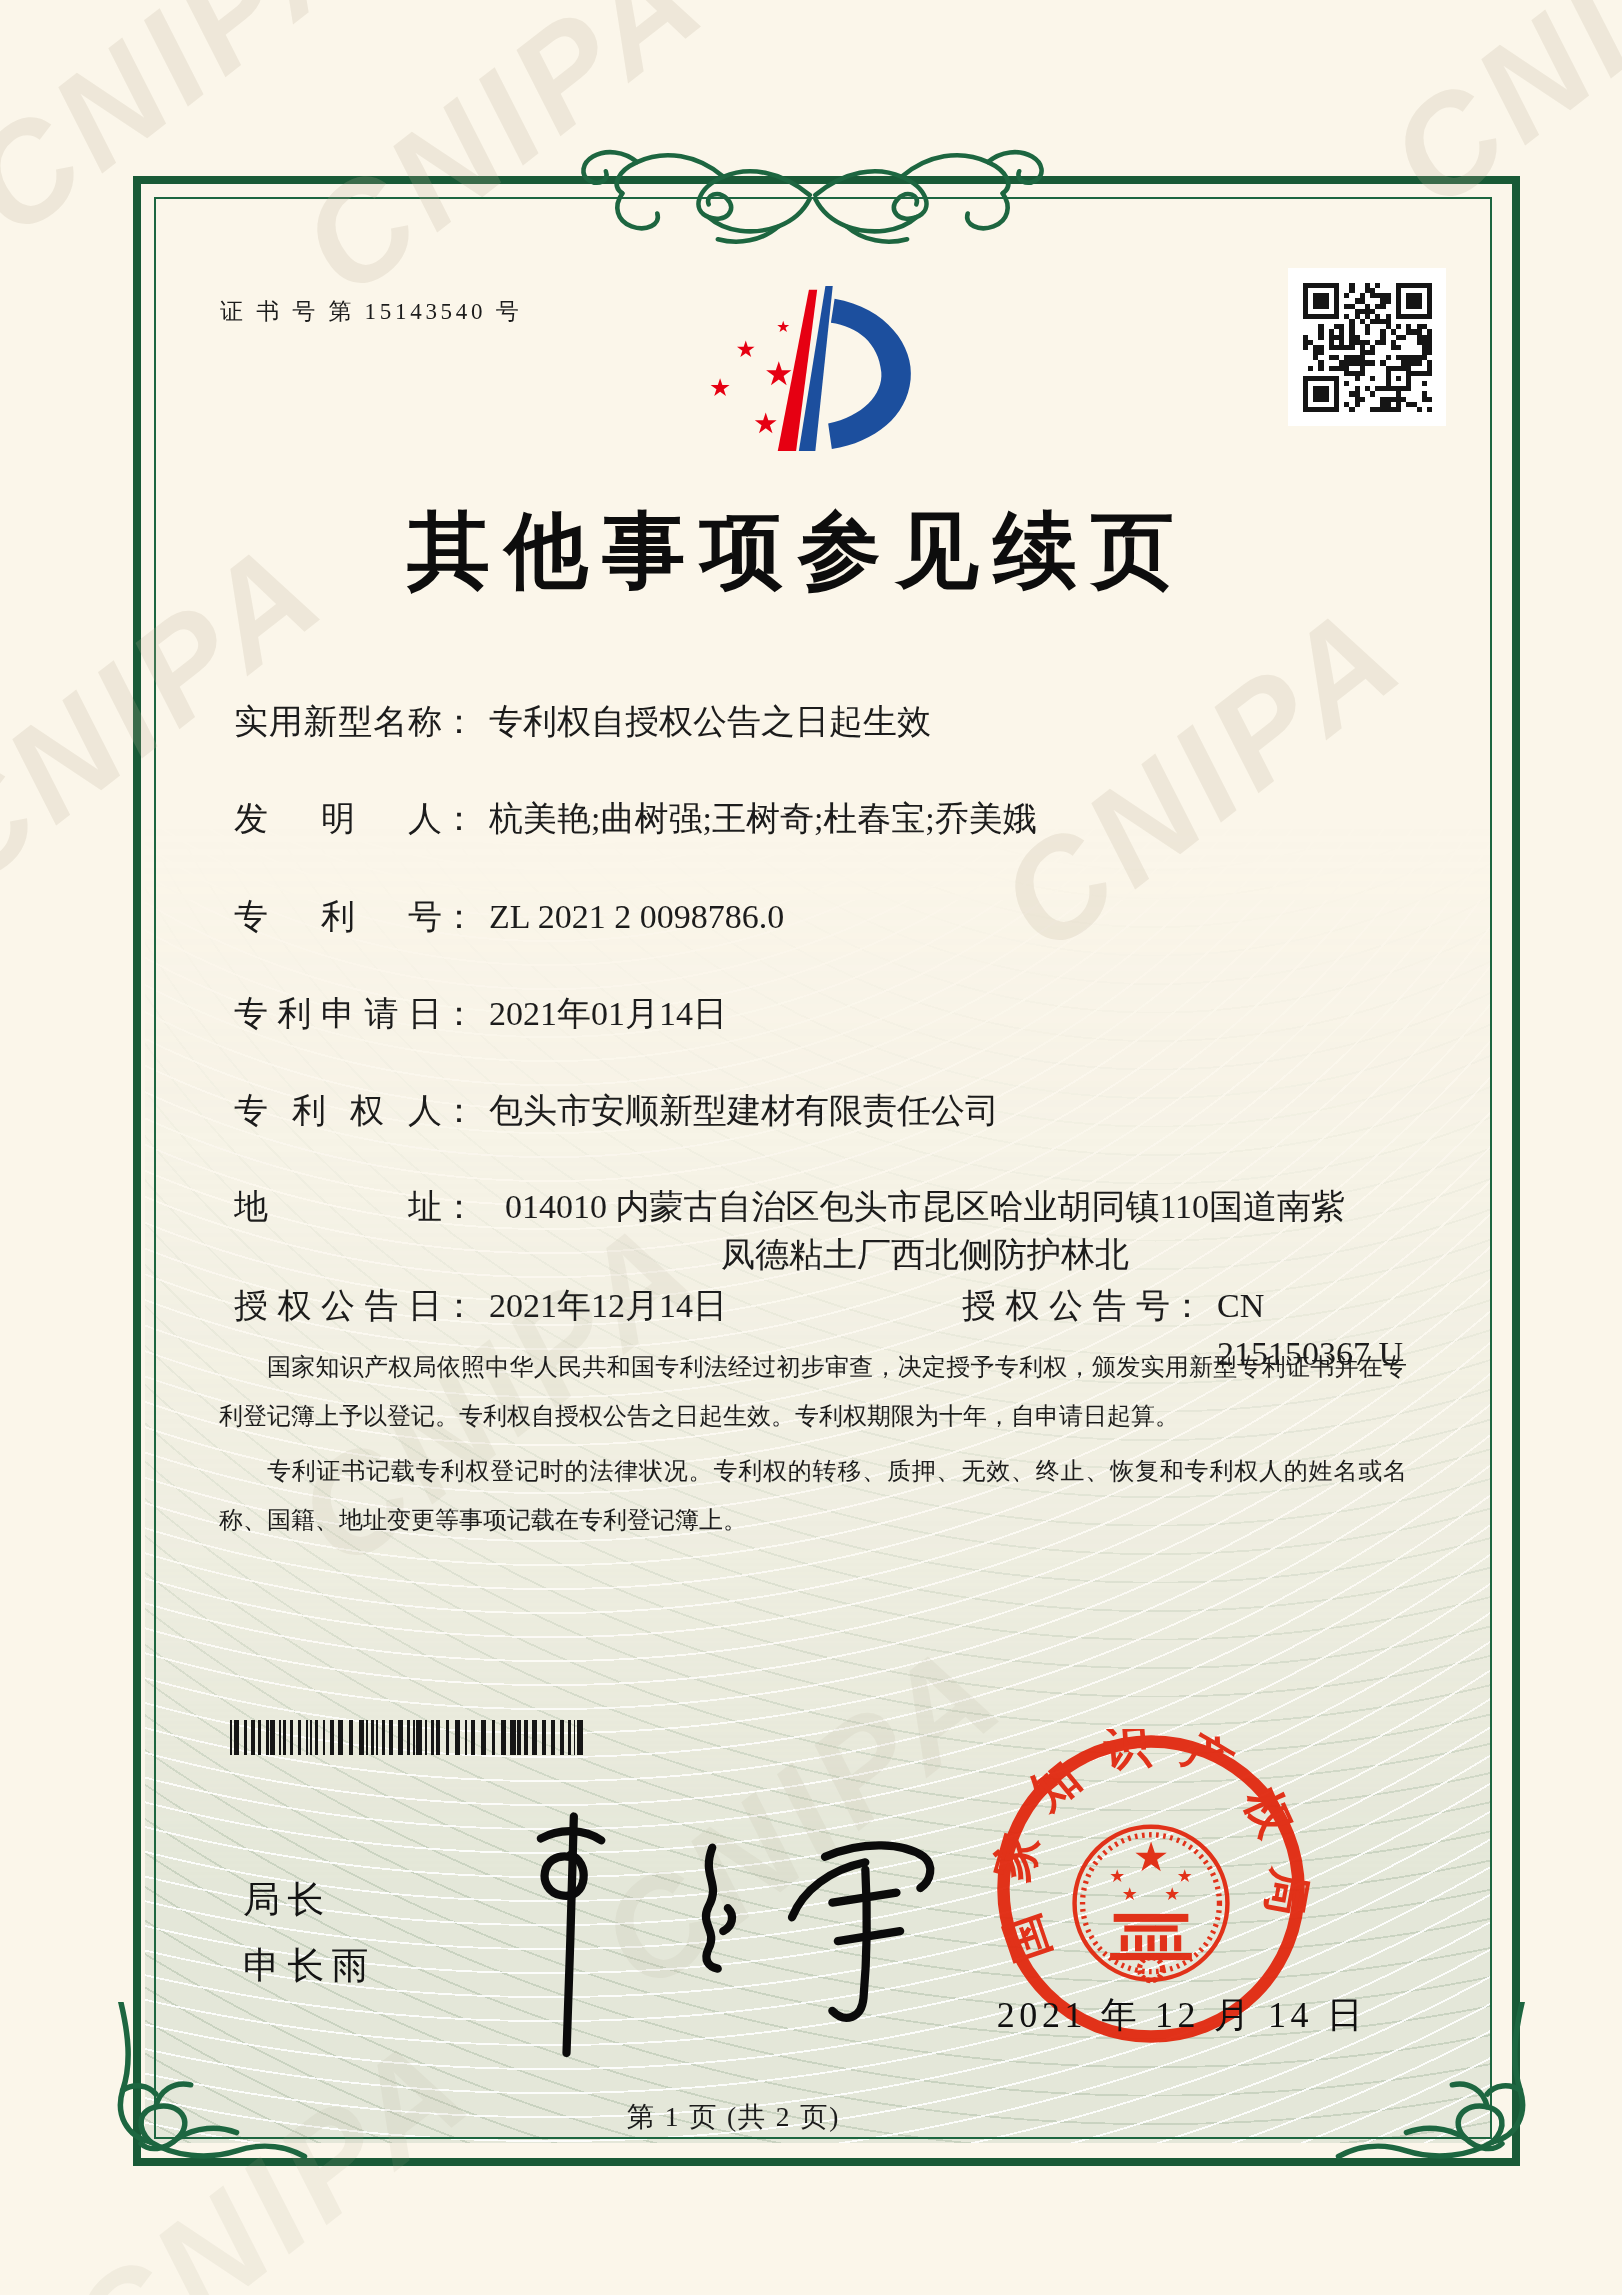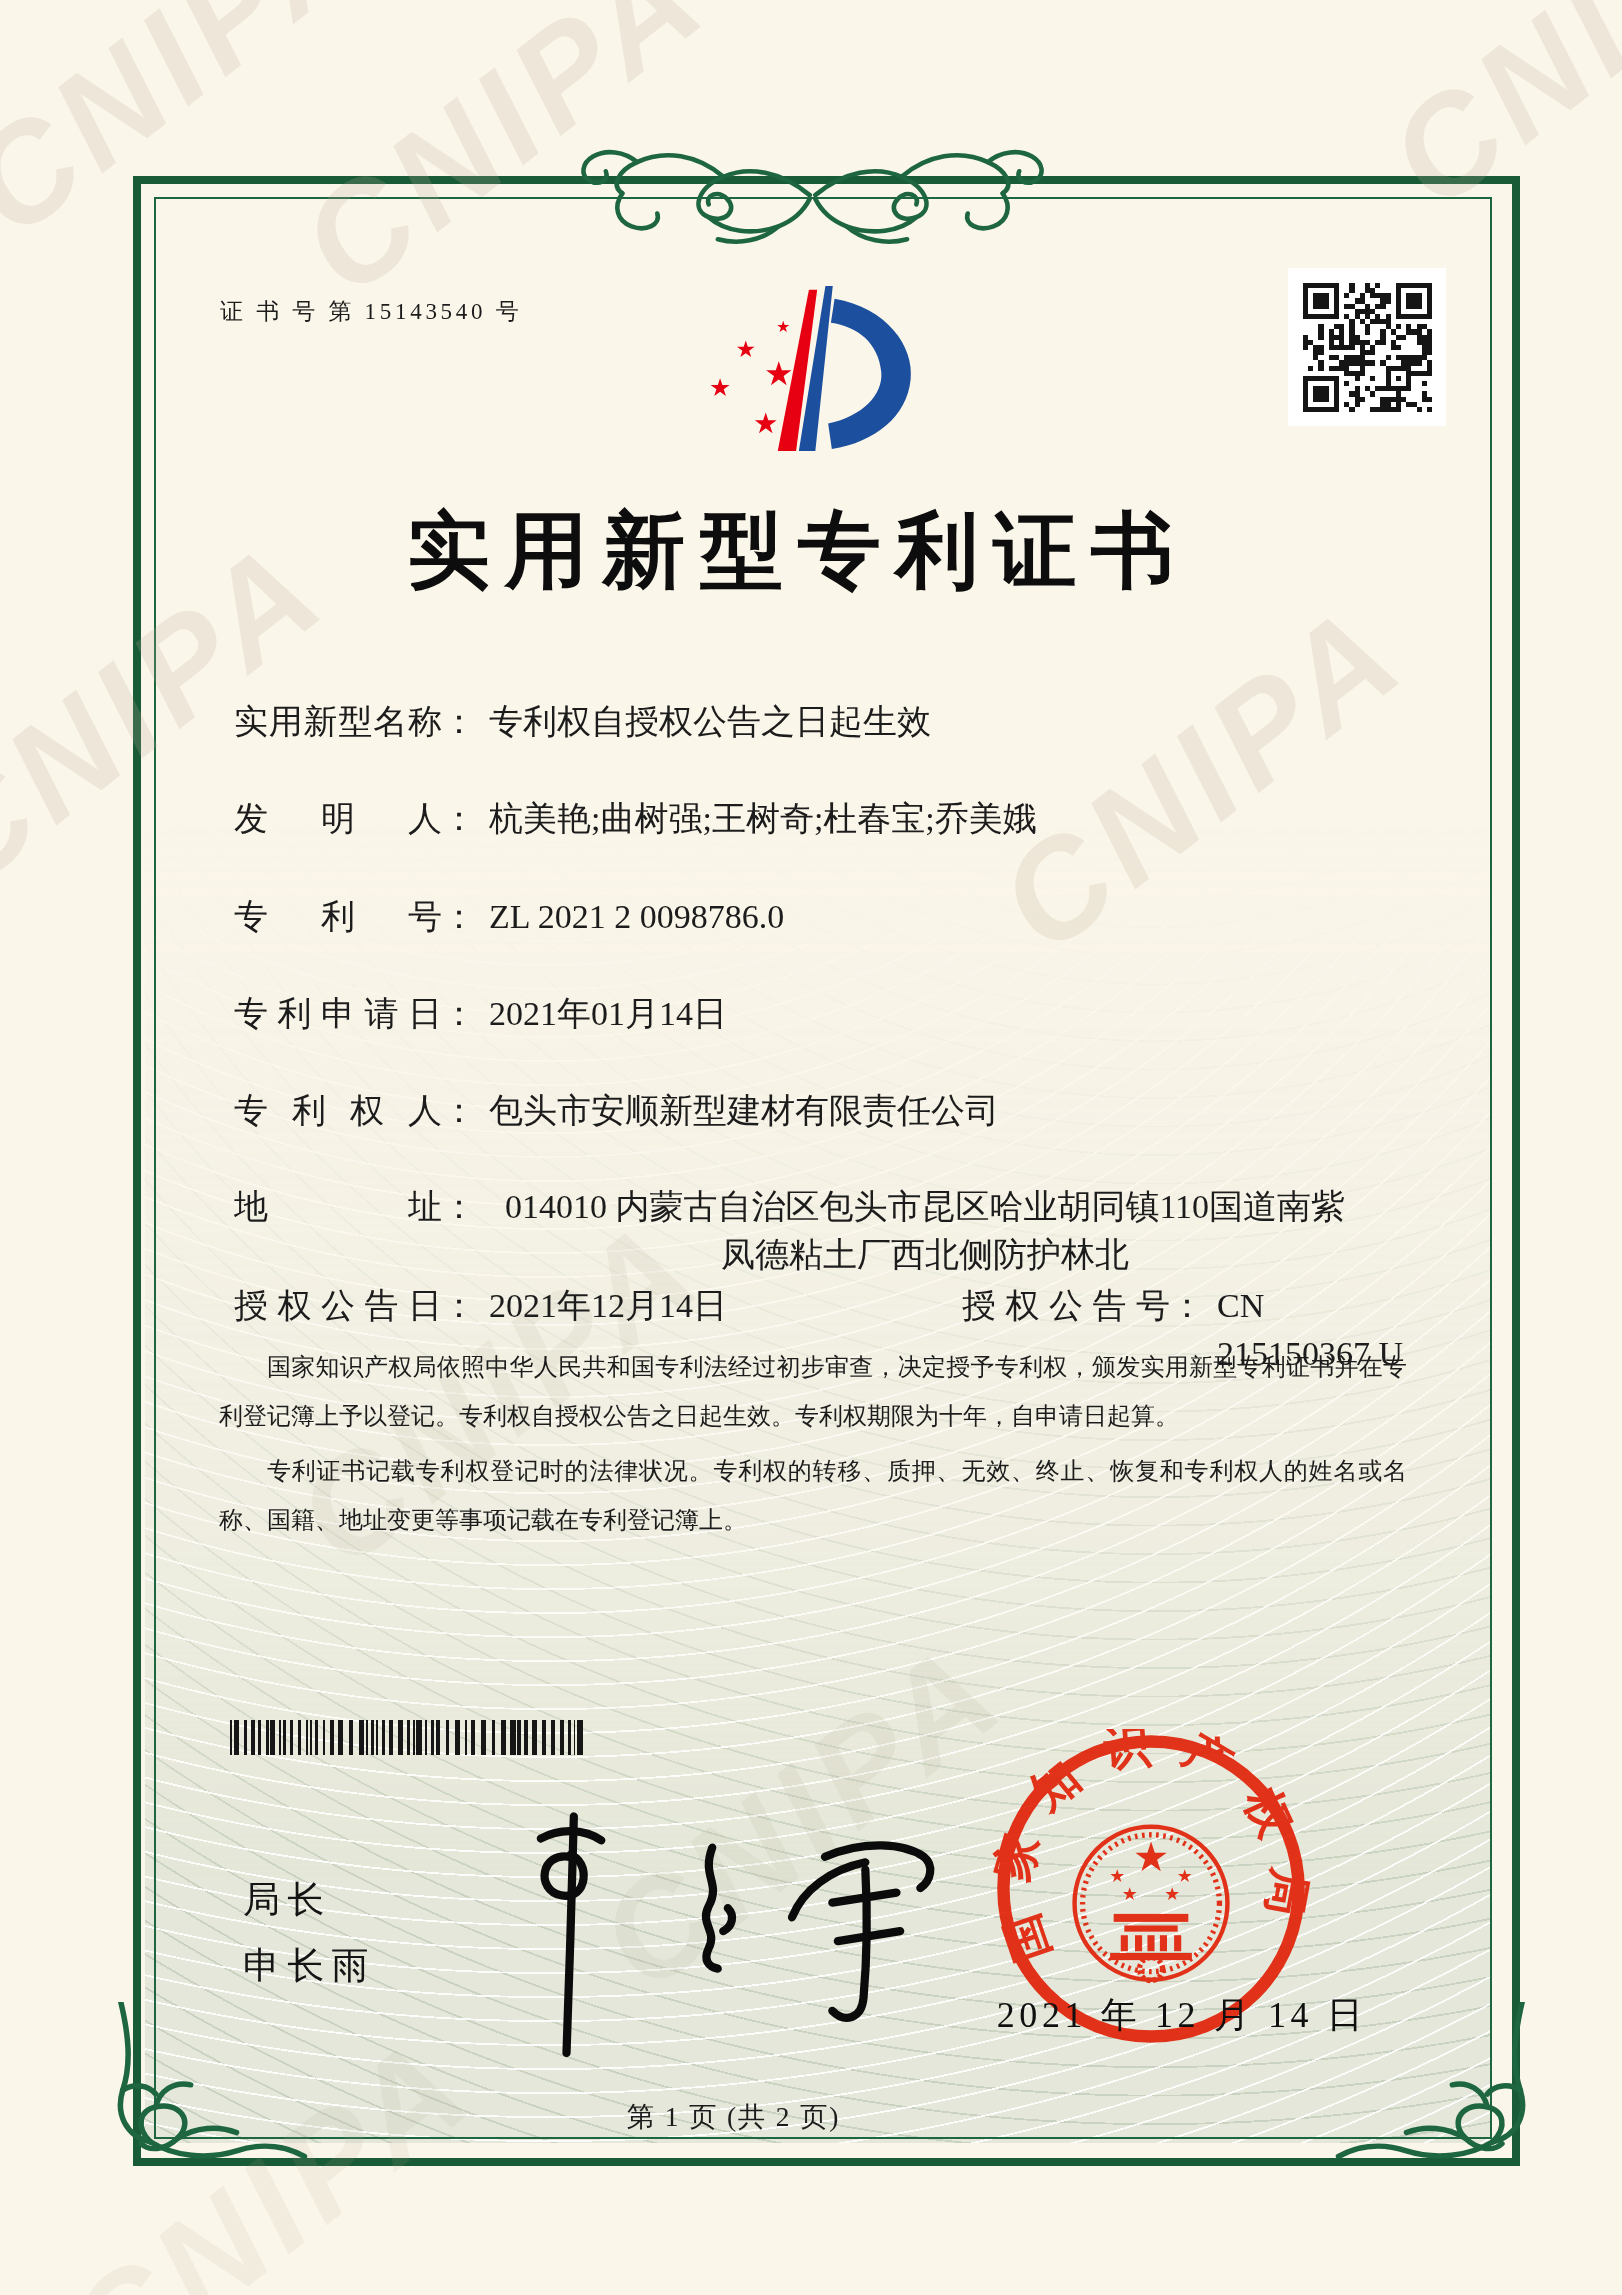--- a/index.html
+++ b/index.html
@@ -449,21 +449,21 @@
         <rect x="14" y="24" width="1" height="1" fill="#151515"></rect>
         <rect x="15" y="24" width="1" height="1" fill="#151515"></rect>
         <rect x="16" y="24" width="1" height="1" fill="#151515"></rect>
         <rect x="17" y="24" width="1" height="1" fill="#151515"></rect>
         <rect x="18" y="24" width="1" height="1" fill="#151515"></rect>
         <rect x="22" y="24" width="1" height="1" fill="#151515"></rect>
         <rect x="24" y="24" width="1" height="1" fill="#151515"></rect>
       </svg>
   </div>
 
-  <h1 class="title">实用新型专利证书</h1>
+  <h1 class="title">其他事项参见续页</h1>
 
   <div class="row" style="top:698px">
     <span class="flabel">实用新型名称</span>
       <span class="fcolon">：</span>
     <span class="fvalue">专利权自授权公告之日起生效</span>
   </div>
   <div class="row" style="top:795px">
     <span class="flabel">发明人</span>
       <span class="fcolon">：</span>
     <span class="fvalue">杭美艳;曲树强;王树奇;杜春宝;乔美娥</span>

